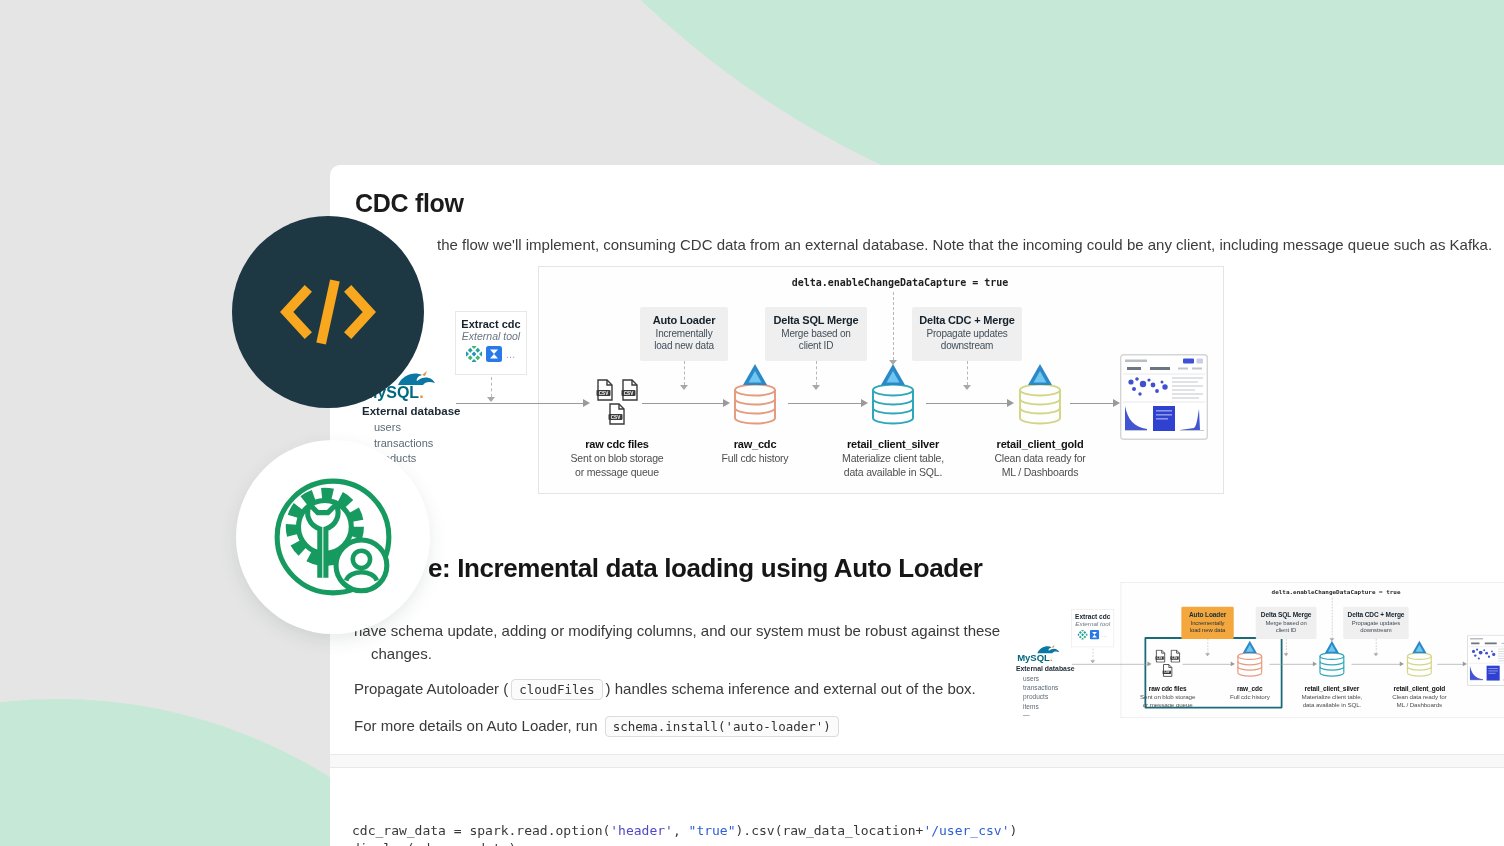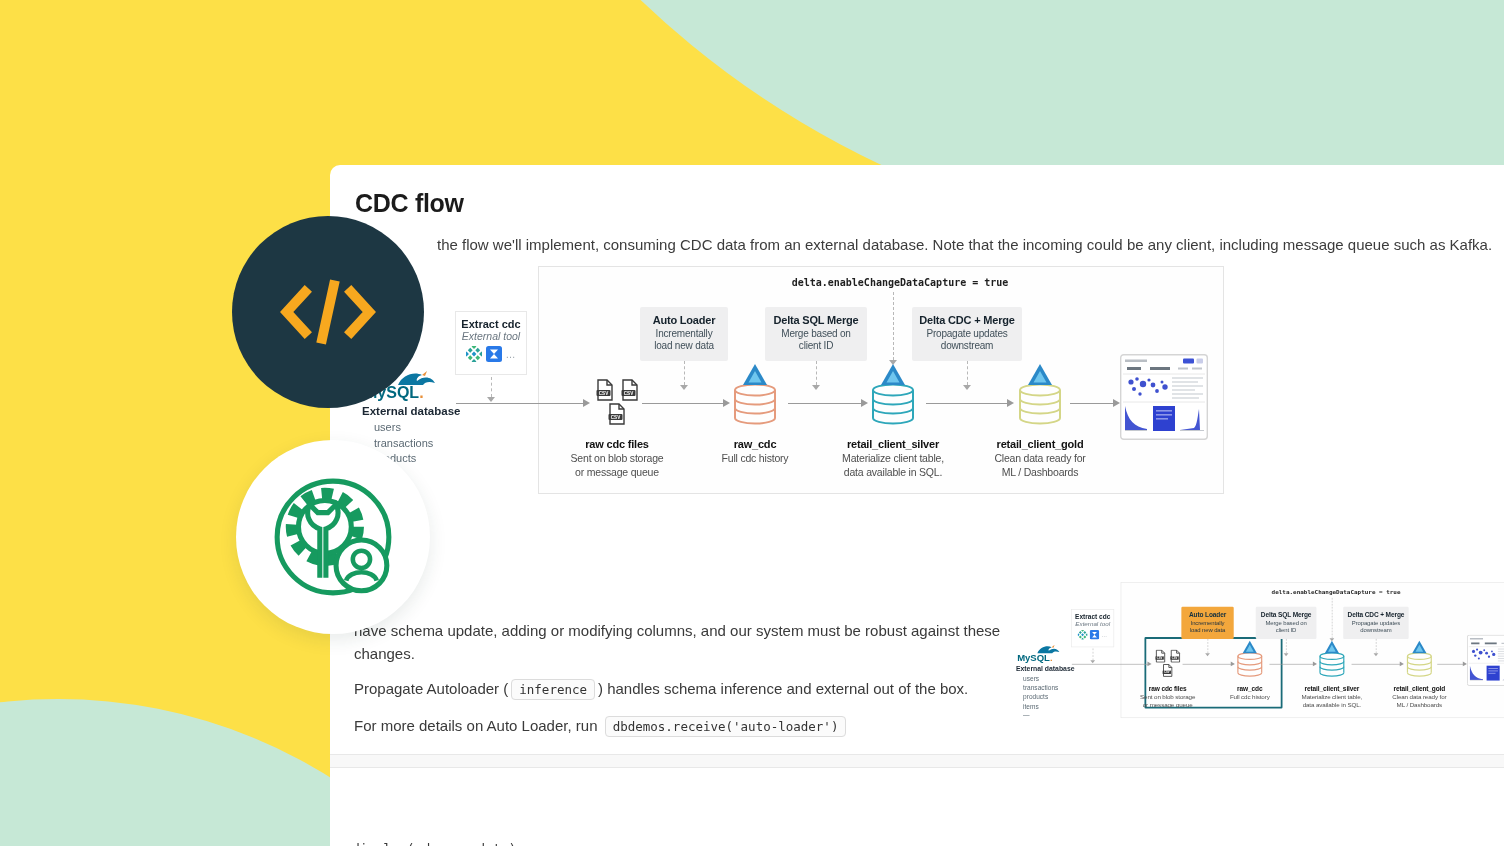--- a/index.html
+++ b/index.html
@@ -1,38 +1,38 @@
 <!DOCTYPE html>
 <html><head>
 <meta charset="utf-8">
 <style>
   * { margin:0; padding:0; box-sizing:border-box; }
   html,body { width:1504px; height:846px; overflow:hidden; }
   body { font-family:"Liberation Sans", sans-serif; }
-  .page { position:relative; width:1504px; height:846px; background:#fde047; overflow:hidden; }
+  .page { position:relative; width:1504px; height:846px; background:#e5e5e5; overflow:hidden; }
 
   .bg-circle { position:absolute; border-radius:50%; background:#c6e8d6; }
   .bg-circle.tr { left:358px; top:-1572px; width:1824px; height:1824px; }
   .bg-circle.bl { left:-454px; top:699px; width:1024px; height:1024px; }
 
   .panel { position:absolute; left:330px; top:165px; width:1174px; height:681px;
            background:#ffffff; border-top-left-radius:10px; }
 
   
   .badge { position:absolute; border-radius:50%; display:flex; align-items:center; justify-content:center; z-index:6; }
   .badge.dark  { left:232px; top:216px; width:192px; height:192px; background:#1d3743; }
   .badge.light { left:236px; top:440px; width:194px; height:194px; background:#ffffff;
                  box-shadow:0 6px 18px rgba(30,60,50,.10); }
 
   
   .h1 { position:absolute; left:25px; top:24px; font-size:25px; font-weight:700; color:#1b1b1b; letter-spacing:-.3px; }
   .intro { position:absolute; left:107px; top:71px; font-size:15px; color:#3c3c3c; white-space:nowrap; }
   .h2 { position:absolute; left:98px; top:388px; font-size:26px; font-weight:700; color:#161616; letter-spacing:-.4px; white-space:nowrap; }
   .pline { position:absolute; font-size:15px; color:#3a3a3a; white-space:nowrap; }
-  .pl1 { left:80px; top:434px; } .pl2 { left:24px; top:457px; } .pl3 { left:24px; top:480px; }
+  .pl1 { left:80px; top:434px; } .pl2 { left:24px; top:457px; } .pl3 { left:41px; top:480px; }
   .pchip-row { position:absolute; font-size:15px; color:#3a3a3a; white-space:nowrap; }
   .pc1 { left:24px; top:515px; } .pc2 { left:24px; top:552px; }
   .chip { font-family:"DejaVu Sans Mono","Liberation Mono",monospace; font-size:12.5px; color:#333;
           background:#fbfbfb; border:1px solid #dcdcdc; border-radius:4px; padding:2px 7px; margin:0 3px; }
 
   .divider-strip { position:absolute; left:0; top:589px; width:1174px; height:14px;
                    background:#f8f8f8; border-top:1px solid #e8e8e8; border-bottom:1px solid #e8e8e8; }
 
   .explore-h { position:absolute; left:16px; top:612px; font-size:23px; font-weight:400; color:#8d9094; white-space:nowrap; }
   .codeline { position:absolute; left:22px; font-family:"DejaVu Sans Mono","Liberation Mono",monospace;
@@ -316,29 +316,30 @@
         <div>Materialize client table,</div>
         <div>data available in SQL.</div>
       </div>
       <div class="fd-label l3">
         <b>retail_client_gold</b>
         <div>Clean data ready for</div>
         <div>ML / Dashboards</div>
       </div>
     </div>
 
+    <div class="h2">e: Incremental data loading using Auto Loader</div>
     <div class="pline pl2">have schema update, adding or modifying columns, and our system must be robust against these</div>
     <div class="pline pl3">changes.</div>
 
     <div class="pchip-row pc1">
-      <span>Propagate Autoloader (</span><span class="chip">inference</span><span>) handles schema inference and external out of the box.</span>
+      <span>Propagate Autoloader (</span><span class="chip">cloudFiles</span><span>) handles schema inference and external out of the box.</span>
     </div>
     <div class="pchip-row pc2">
       <span>For more details on Auto Loader, run</span>
-      <span class="chip">dbdemos.receive('auto-loader')</span>
+      <span class="chip">schema.install('auto-loader')</span>
     </div>
 
     <div class="mini-wrap" id="mini-slot">
         <div class="flow-diagram mini">
       <div class="fd-box"></div>
       <div class="mini-highlight"></div>
 
       <div class="fd-code">delta.enableChangeDataCapture = true</div>
 
       <div class="fd-step s0">
@@ -545,20 +546,21 @@
       </div>
       <div class="fd-label l3">
         <b>retail_client_gold</b>
         <div>Clean data ready for</div>
         <div>ML / Dashboards</div>
       </div>
     </div>
       </div>
 
     <div class="divider-strip"></div>
+    <div class="codeline cl1"><span>cdc_raw_data = spark.read.option(</span><span class="tok-s1">'header'</span><span>, </span><span class="tok-s2">"true"</span><span>).csv(raw_data_location+</span><span class="tok-s2">'/user_csv'</span><span>)</span></div>
     <div class="codeline cl2">display(cdc_raw_data)</div>
   </div>
 
   <div class="badge dark">
     <svg width="118" height="118" viewBox="0 0 120 120">
       <g stroke="#f7a81f" stroke-width="10" fill="none">
         <polyline points="40,36 18,60 40,84"></polyline>
         <polyline points="80,36 102,60 80,84"></polyline>
         <line x1="67" y1="28" x2="53" y2="92"></line>
       </g>

